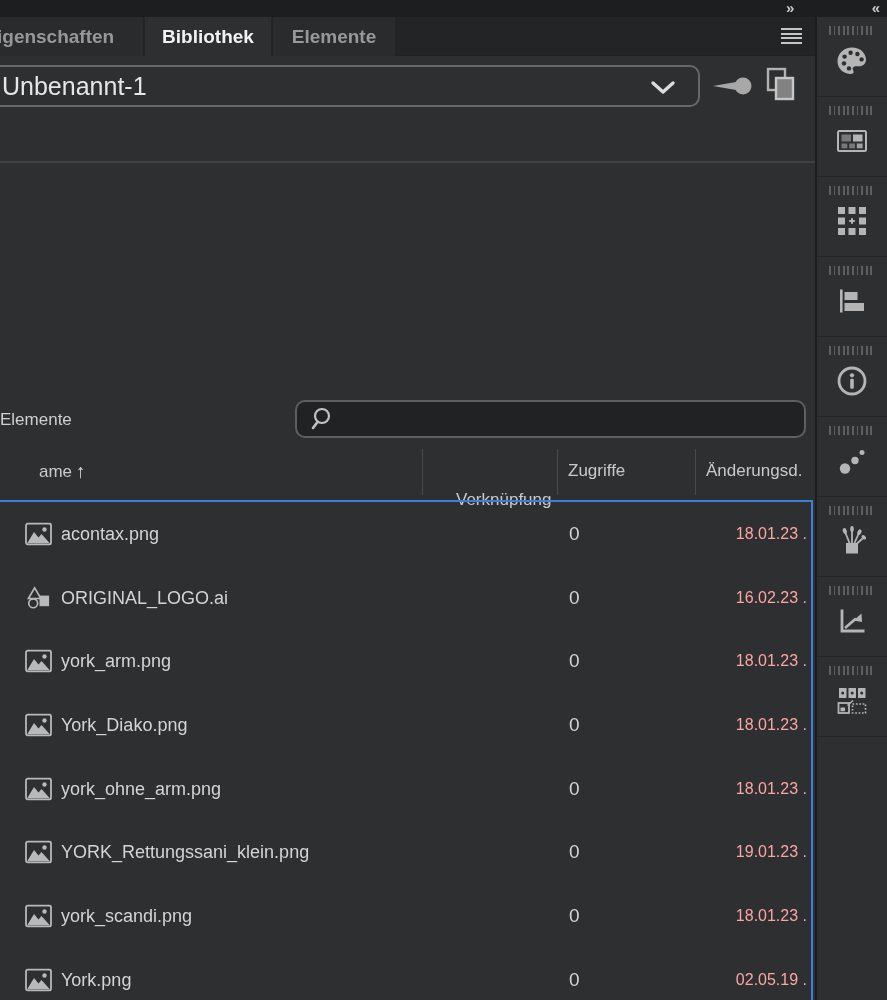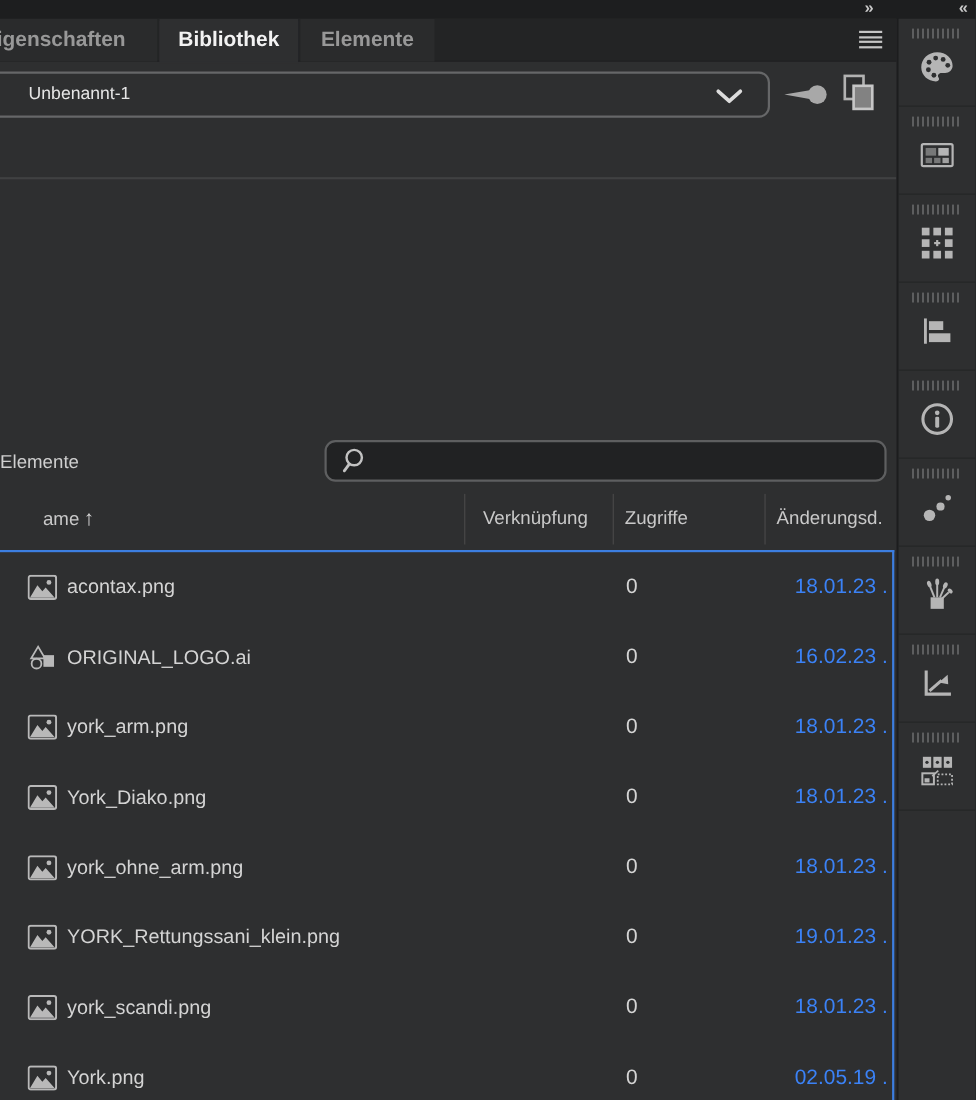--- a/index.html
+++ b/index.html
@@ -21,49 +21,49 @@
   .tab.t0 { width:143px; justify-content:flex-start; }
   .tab.t0 span { margin-left:-3px; }
   .tab.t1 { width:126px;text-align:center; }
   .tab.t2 { width:122px; }
   .tab.active { background:#2e2f30; color:#f2f2f2; box-shadow:0 2px 0 0 #2e2f30; }
   .menu-btn { position:absolute; right:13px; top:11px; width:21px; height:16px; cursor:default; }
   .menu-btn i { display:block; height:2px; background:#c6c6c6; margin-bottom:2.6px; }
 
   .docrow { position:absolute; left:0; top:39px; width:815px; height:68px; }
   .lib-select { position:absolute; left:-12px; top:9px; width:712px; height:42px; border:2px solid #666768; border-radius:10px; background:transparent; display:flex; align-items:center; }
-  .lib-select .val { margin-left:36px; font-size:16px; color:#e6e6e6; }
+  .lib-select .val { margin-left:12px; font-size:25px; color:#e6e6e6; }
   .lib-select .dd { position:absolute; right:22px; top:13px; }
   .pin-btn  { position:absolute; left:712px; top:20px; width:42px; height:20px; }
   .copy-btn { position:absolute; left:766px; top:11px; width:32px; height:36px; }
   .docrow-sep { position:absolute; left:0; top:105px; width:815px; height:2px; background:#404142; }
 
   .elemrow { position:absolute; left:0; top:358px; width:815px; height:65px; }
   .items-label { position:absolute; left:0; top:35px; font-size:17px; color:#cfcfcf; }
   .searchbox { position:absolute; left:295px; top:25px; width:511px; height:38px; background:#212223; border:2px solid #5e5f60; border-radius:10px; display:flex; align-items:center; }
   .searchbox svg { margin-left:12px; flex:0 0 auto; }
   .searchbox input { flex:1; background:transparent; border:none; outline:none; color:#ddd; font-size:18px; padding:0 8px; font-family:inherit; }
 
   .thead { position:absolute; left:0; top:430px; width:815px; height:53px; font-size:17px; color:#c9c9c9; }
   .thead .hdiv { position:absolute; top:2px; width:1px; height:46px; background:#4a4a4a; }
   .th { position:absolute; top:14px; white-space:nowrap; cursor:default; }
   .th-name { left:0; display:flex; align-items:center; }
   .th-name .lbl { margin-left:-1px;padding-left:40px; }
   .sort-arrow { font-weight:bold; font-size:19px; color:#d8d8d8; margin-left:4px; }
-  .th-link { left:439px; }
+  .th-link { left:456px;margin-top:29px; }
   .th-access { left:568px; }
   .th-modified { left:706px; }
 
   
   .list { position:absolute; left:0; top:483px; width:813px; height:517px; border-top:2px solid var(--accent,#3c7ee0); border-right:2px solid var(--accent,#3c7ee0); }
   .row { position:relative; height:63.7px; width:100%; }
   .file-icon { position:absolute; left:25px; top:50%; transform:translateY(-50%); width:27px; height:23px; display:flex; align-items:center; }
   .file-name { position:absolute; left:61px; top:50%; transform:translateY(-50%); font-size:18px; color:#d4d4d4; white-space:nowrap; }
   .file-access { position:absolute; left:569px; top:50%; transform:translateY(-50%); font-size:19px; color:#d4d4d4; }
-  .file-modified { position:absolute; right:4px; top:50%; transform:translateY(-50%); font-size:19px; color:#3b82f6; white-space:nowrap;margin-left:11px; }
+  .file-modified { position:absolute; right:4px; top:50%; transform:translateY(-50%); font-size:16px; color:#fca5a5; white-space:nowrap;margin-left:11px; }
 
   
   .dock-border { position:absolute; left:815px; top:0; width:2px; height:1000px; background:#1c1d1e; }
   .dock { position:absolute; left:817px; top:17px; width:70px; height:983px; background:#2e2f30; }
   .dock-cell { height:80px; border-bottom:1px solid #242526; display:flex; flex-direction:column; align-items:center; }
   .grip { margin-top:9px; width:46px; height:9px; background:repeating-linear-gradient(90deg,#5d5e5f 0 1.8px,transparent 1.8px 4.6px); }
   .dock-icon { margin-top:7px; width:38px; height:38px; display:flex; align-items:center; justify-content:center; }
 </style>
 </head>
 <body>

